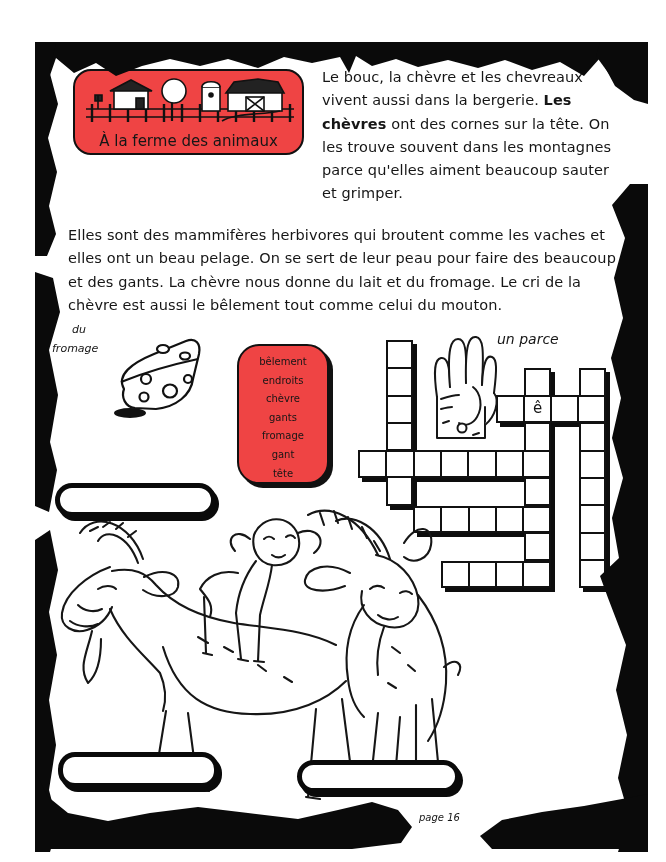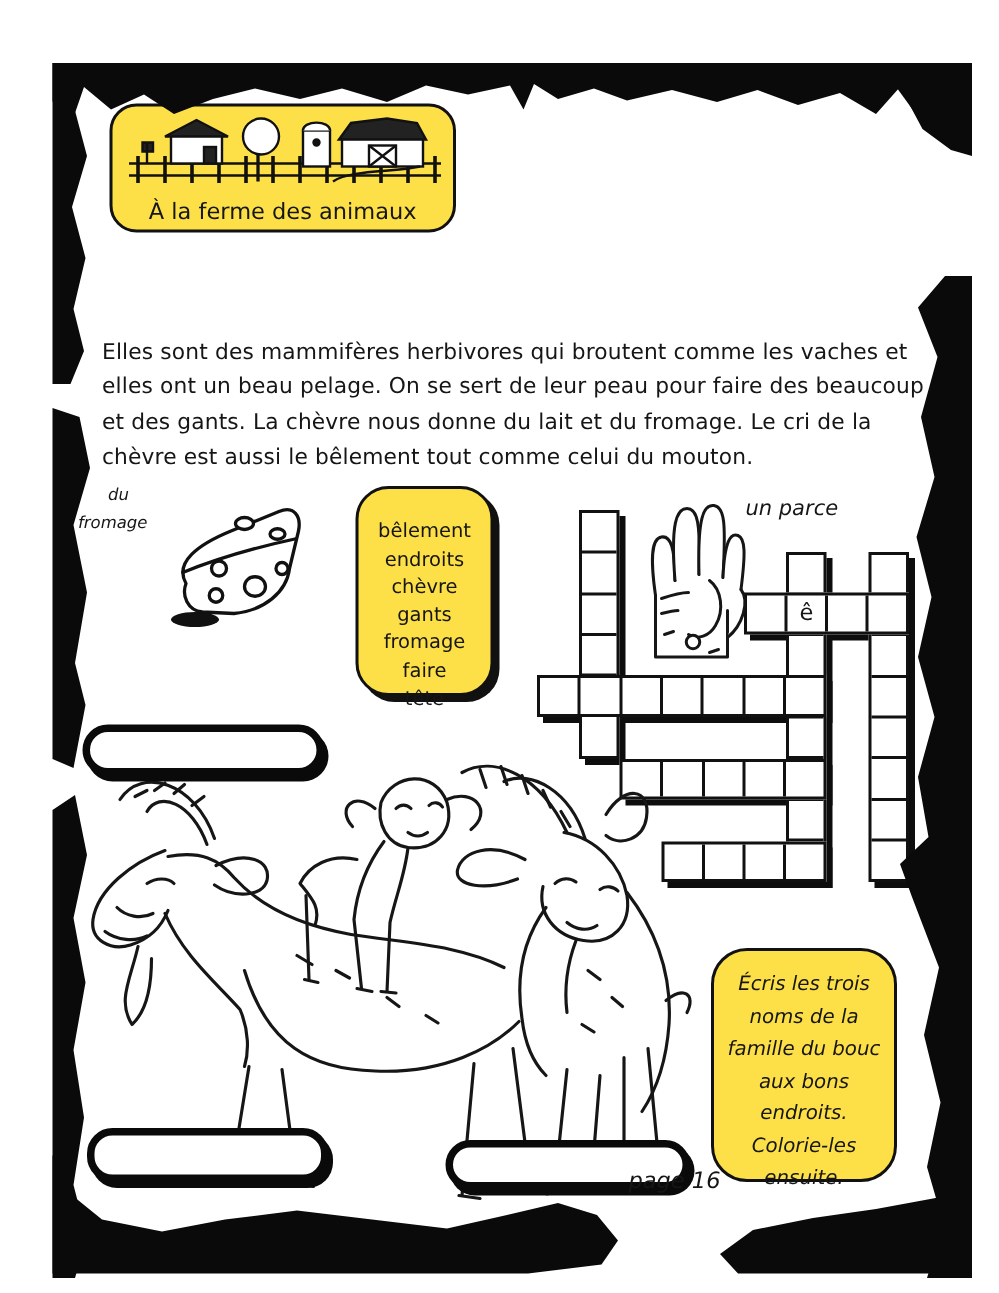--- a/index.html
+++ b/index.html
@@ -1,20 +1,20 @@
 <!DOCTYPE html>
 <html><head>
 <meta charset="utf-8">
 <style>
   html,body{margin:0;padding:0;background:#fff;}
   #page{position:relative;width:666px;height:862px;background:#fff;overflow:hidden;
         font-family:"DejaVu Sans","Liberation Sans",sans-serif;color:#161616;}
   .abs{position:absolute;}
   
-  .bubble{background:#fde047;border:2.2px solid #111;border-radius:20px;box-sizing:border-box;}
+  .bubble{background:#ef4444;border:2.2px solid #111;border-radius:20px;box-sizing:border-box;}
   .shadowed{box-shadow:4px 4px 0 #111;}
   
   .answer-pill{background:#fff;border:5.5px solid #0a0a0a;border-radius:17px;
                box-shadow:3px 4px 0 #0a0a0a;box-sizing:border-box;}
   
   #grid{position:absolute;left:358px;top:340px;width:256px;height:256px;}
   .slot{position:absolute;display:flex;background:#fff;border:2px solid #111;box-sizing:border-box;}
   .slot.v{flex-direction:column;}
   .slot .cell{flex:1;display:flex;align-items:center;justify-content:center;
               font-size:15px;line-height:1;}
@@ -103,20 +103,23 @@
         <path d="M142,16 L150,5 L174,2 L194,5 L200,16 Z" fill="#222" stroke="#111"></path>
         <rect x="162" y="20" width="18" height="14" fill="#fff"></rect>
         <path d="M162,20 L180,34 M180,20 L162,34"></path>
         <path d="M138,44 C150,36 178,38 196,34"></path>
       </svg>
     </div>
     <div class="abs center" style="left:0;top:61px;width:100%;font-size:15px">À la ferme des animaux</div>
   </div>
 
 
+  <div class="abs para" style="left:322px;top:66px;width:296px;z-index:2">
+    <span>Le bouc, la chèvre et les chevreaux vivent aussi dans la bergerie. </span><b>Les chèvres</b><span> ont des cornes sur la tête. On les trouve souvent dans les montagnes parce qu'elles aiment beaucoup sauter et grimper.</span>
+  </div>
 
   <div class="abs para" style="left:68px;top:224px;width:552px;z-index:2">Elles sont des mammifères herbivores qui broutent comme les vaches et elles ont un beau pelage. On se sert de leur peau pour faire des beaucoup et des gants.  La chèvre nous donne du lait et du fromage.  Le cri de la chèvre est aussi le bêlement tout comme celui du mouton.</div>
 
   <div class="abs ital" style="left:52px;top:320px;width:88px;font-size:11px;line-height:19px;z-index:2">
     <div style="padding-left:20px">du</div>
     <div>fromage</div>
   </div>
   <div class="abs" style="left:108px;top:333px;z-index:2">
     <svg width="96" height="92" viewBox="0 0 96 92" fill="#fff" stroke="#111" stroke-width="2.2" stroke-linejoin="round">
       <ellipse cx="22" cy="80" rx="16" ry="5" fill="#111" stroke="none"></ellipse>
@@ -124,27 +127,27 @@
       <path d="M13,49 C35,40 62,32 90,26"></path>
       <ellipse cx="55" cy="16" rx="6" ry="4"></ellipse>
       <ellipse cx="77" cy="23" rx="5" ry="3.5"></ellipse>
       <ellipse cx="38" cy="46" rx="5" ry="5"></ellipse>
       <ellipse cx="62" cy="58" rx="7" ry="6.5"></ellipse>
       <ellipse cx="80" cy="46" rx="4" ry="4"></ellipse>
       <ellipse cx="36" cy="64" rx="4.5" ry="4.5"></ellipse>
     </svg>
   </div>
 
-  <div class="abs bubble shadowed center" style="left:237px;top:324px;width:92px;height:140px;border-radius:22px;padding-top:20px;z-index:2;font-size:13px;line-height:18.6px">
+  <div class="abs bubble shadowed center" style="left:237px;top:344px;width:92px;height:140px;border-radius:22px;padding-top:7px;z-index:2;font-size:10px;line-height:18.6px">
       <div>bêlement</div>
       <div>endroits</div>
       <div>chèvre</div>
       <div>gants</div>
       <div>fromage</div>
-      <div>faire</div>
+      <div>gant</div>
       <div>tête</div>
     </div>
 
 
   <div class="abs ital" style="left:497px;top:331px;font-size:14px;z-index:3">un parce</div>
 
   <div id="grid">
       <div class="slot-shadow" style="left: 31.6px; top: 4px; width: 27.6px; height: 165.6px;"></div>
       <div class="slot-shadow" style="left: 169.6px; top: 31.6px; width: 27.6px; height: 220.8px;"></div>
       <div class="slot-shadow" style="left: 224.8px; top: 31.6px; width: 27.6px; height: 220.8px;"></div>
@@ -222,23 +225,22 @@
       <path d="M12,64 C18,62 26,60 30,60 M12,74 C16,73 20,72 23,72"></path>
       <circle cx="33" cy="93" r="4.5"></circle>
       <path d="M14,88 l6,-2 M44,100 l6,-2"></path>
     </svg>
   </div>
 
   <div class="abs answer-pill" style="left:55px;top:483px;width:161px;height:34px;z-index:4"></div>
   <div class="abs answer-pill" style="left:58px;top:752px;width:161px;height:36px;z-index:4"></div>
   <div class="abs answer-pill" style="left:297px;top:760px;width:163px;height:33px;z-index:4"></div>
 
-  <div class="abs bubble center ital" style="left:474px;top:632px;width:124px;height:156px;border-radius:24px;padding:12px 7px;font-size:13.2px;line-height:21.5px;z-index:4">Écris les trois noms de la famille du bouc aux bons endroits. Colorie-les ensuite.</div>
-
-  <div class="abs ital" style="left:419px;top:778px;font-size:15px;z-index:4">page 16</div>
+
+  <div class="abs ital" style="left:419px;top:812px;font-size:10px;z-index:4">page 16</div>
 
   <div class="abs" style="left:0;top:0;z-index:6;pointer-events:none">
     <svg width="666" height="862" viewBox="0 0 666 862" fill="#0a0a0a" stroke="none">
       <polygon points="35,42 648,42 648,104 634,100 615,86 600,58 584,76 560,62 532,70 505,60 478,68 448,60 418,67 396,59 372,66 356,56 349,73 340,57 312,63 284,57 258,68 228,59 200,66 170,59 142,66 116,76 96,63 74,73 56,58 47,84 41,60 35,68"></polygon>
       <polygon points="35,42 56,44 49,70 58,104 48,138 57,172 49,206 56,234 47,256 35,256"></polygon>
       <polygon points="35,272 53,278 60,312 49,350 58,395 50,442 57,470 49,512 35,506"></polygon>
       <polygon points="35,540 50,530 58,570 49,612 57,655 49,700 56,745 49,790 58,825 50,852 35,852"></polygon>
       <polygon points="600,42 648,42 648,102 633,98 612,78 596,56"></polygon>
       <polygon points="648,184 648,852 618,852 629,816 618,778 627,735 616,690 626,645 608,598 600,576 619,558 612,518 623,478 612,438 621,398 611,358 623,318 614,278 625,238 612,205 630,184"></polygon>
       <polygon points="35,770 47,796 68,813 108,821 150,813 198,807 248,813 298,819 338,810 372,802 398,810 412,827 401,843 352,849 35,849"></polygon>

